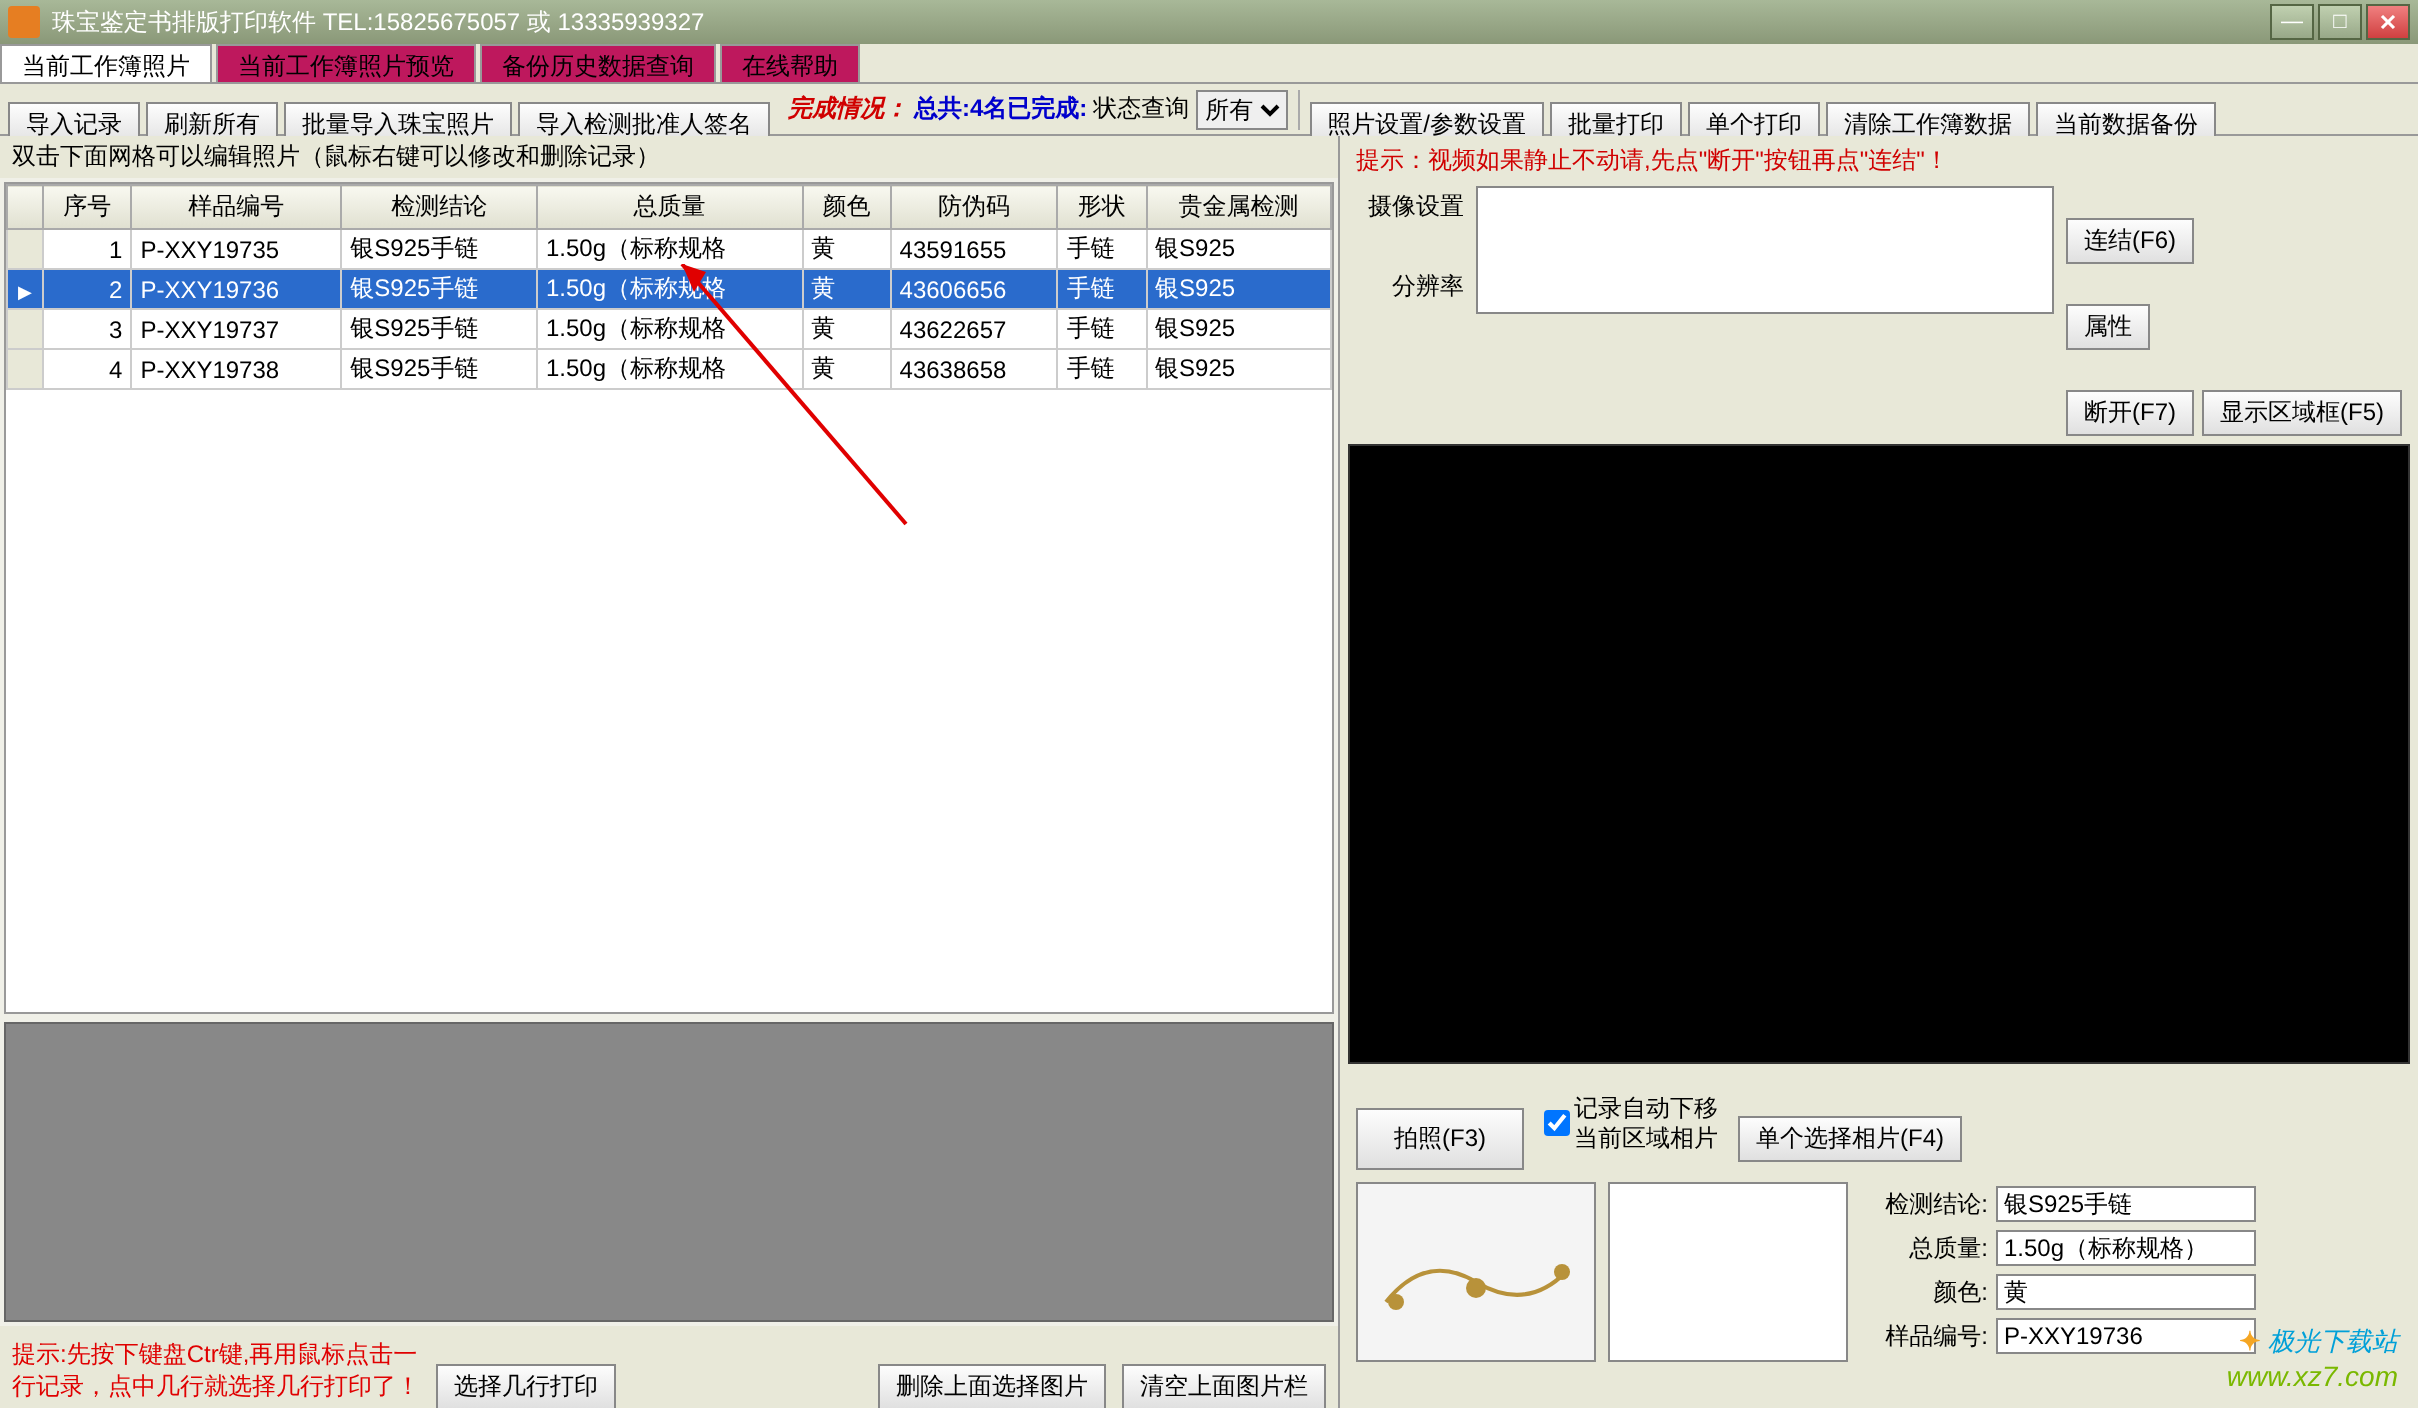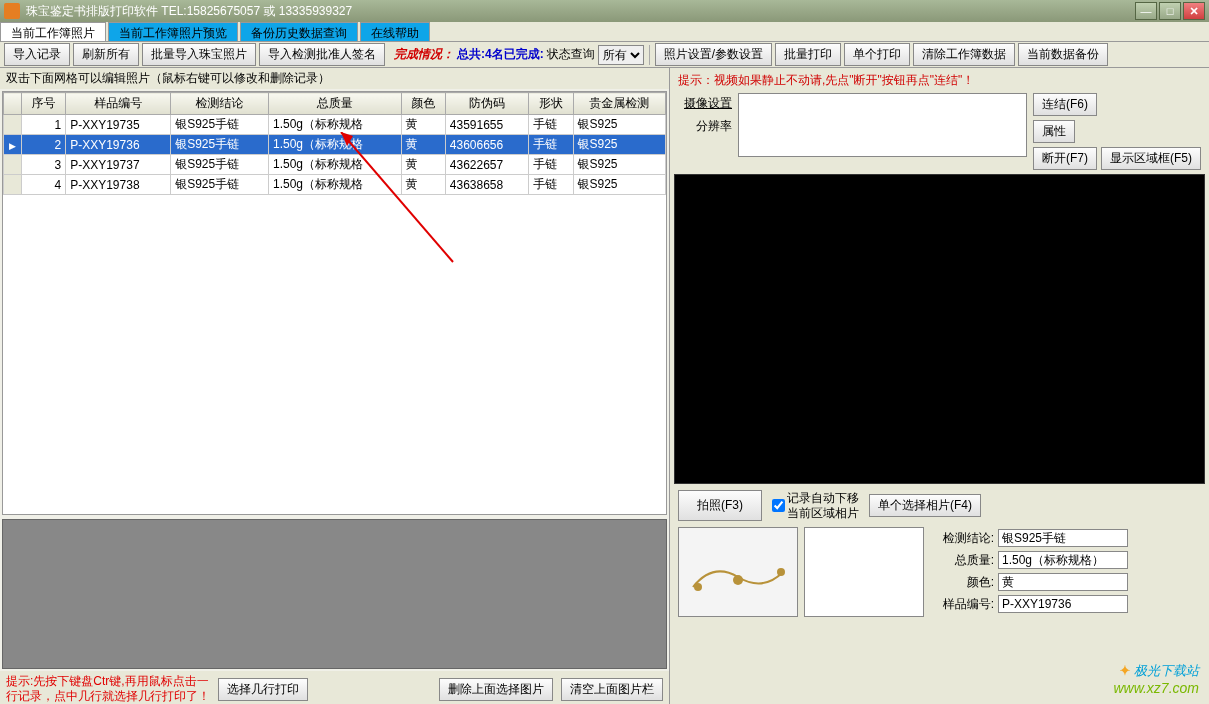--- a/index.html
+++ b/index.html
@@ -6,25 +6,25 @@
 body { font-family: "Microsoft YaHei", SimSun, sans-serif; font-size: 12px; background: #f0f0e8; overflow: hidden; width: 1209px; height: 704px; }
 
 .titlebar { height: 22px; background: linear-gradient(#a8b898, #8a9878); display: flex; align-items: center; padding: 0 4px; color: #fff; }
 .titlebar .app-icon { width: 16px; height: 16px; background: #e67e22; margin-right: 6px; border-radius: 2px; }
 .titlebar .title-text { flex: 1; font-size: 12px; }
 .win-btns { display: flex; gap: 2px; }
 .win-btn { width: 22px; height: 18px; border: 1px solid #556644; background: linear-gradient(#c0d0b0,#98a888); display: flex; align-items: center; justify-content: center; cursor: pointer; font-size: 11px; }
 .win-btn.close { background: linear-gradient(#f08080,#d04040); color: #fff; font-weight: bold; }
 
 .tabs-row { height: 20px; background: #e8e8d8; border-bottom: 1px solid #999; display: flex; padding-left: 0; }
-.tab { padding: 2px 10px; border: 1px solid #999; border-bottom: none; background: #0ea5e9; margin-right: 2px; cursor: pointer; font-size: 12px; }
+.tab { padding: 2px 10px; border: 1px solid #999; border-bottom: none; background: #be185d; margin-right: 2px; cursor: pointer; font-size: 12px; }
 .tab.active { background: #fff; }
 
 .toolbar { height: 26px; background: #e8e8d8; display: flex; align-items: center; padding: 2px 4px; gap: 3px; border-bottom: 1px solid #999; }
-.btn { padding: 2px 8px; border: 1px solid #888; background: linear-gradient(#fdfdfd,#e0e0e0); cursor: pointer; font-size: 12px; white-space: nowrap; }
+.btn { padding: 2px 8px; border: 1px solid #888; background: linear-gradient(#fdfdfd,#e0e0e0); cursor: pointer; font-size: 12px; white-space: nowrap; margin-top: 16px; }
 .status-label { color: #d00000; font-weight: bold; margin-left: 6px; font-style: italic; }
 .status-val { color: #0000cc; font-weight: bold; }
 .sep { border-left: 1px solid #aaa; height: 20px; margin: 0 2px; }
 select.combo { border: 1px solid #888; height: 20px; font-size: 12px; }
 
 .main-split { display: flex; height: 640px; }
 .left-pane { width: 670px; display: flex; flex-direction: column; border-right: 1px solid #999; }
 .right-pane { flex: 1; display: flex; flex-direction: column; background: #e8e8d8; padding: 2px; }
 
 .hint-bar { background: #e8e8d8; padding: 2px 6px; font-size: 12px; }
@@ -186,21 +186,21 @@
       <div style="flex:1"></div>
       <button class="btn">删除上面选择图片</button>
       <button class="btn">清空上面图片栏</button>
     </div>
   </div>
 
   <div class="right-pane">
     <div class="right-hint">提示：视频如果静止不动请,先点"断开"按钮再点"连结"！</div>
     <div class="cam-row">
       <div>
-        <div style="display:flex;gap:4px;margin-bottom:4px;text-decoration:underline;">
+        <div style="display:flex;gap:4px;margin-bottom:21px;">
           <span class="cam-label">摄像设置</span>
         </div>
         <div style="display:flex;gap:4px;">
           <span class="cam-label">分辨率</span>
         </div>
       </div>
       <div class="cam-box"></div>
       <div class="cam-btns">
         <div class="cam-btns-row">
           <button class="btn">连结(F6)</button>

